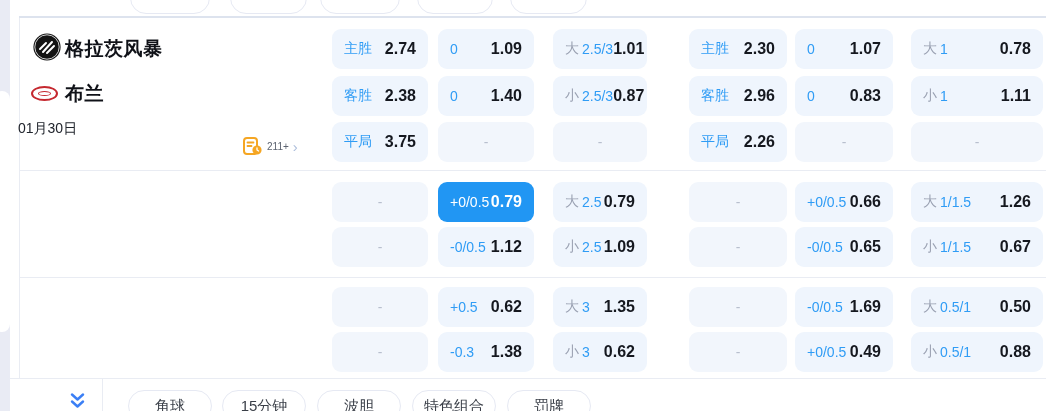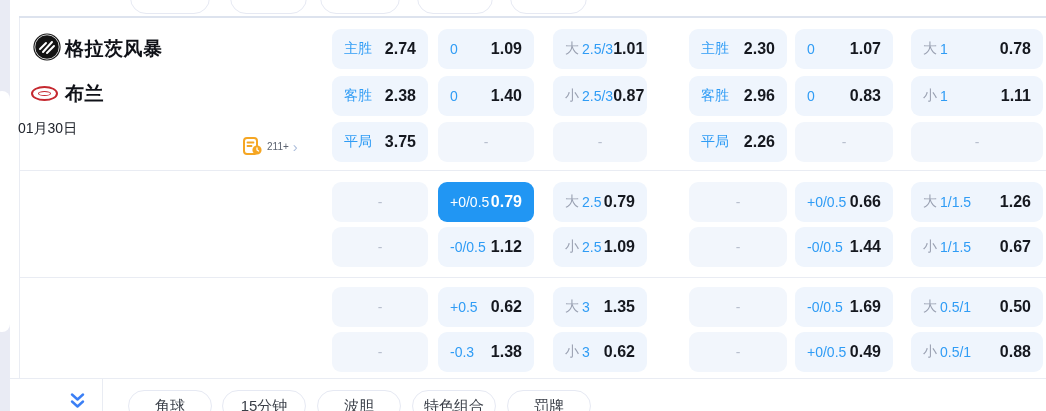--- a/index.html
+++ b/index.html
@@ -252,21 +252,21 @@
         </span>
         <span class="val">1.09</span>
       </div>
       <div class="cell empty" style="left: 689px; top: 227px; width: 98px;">
         <span class="dash">-</span>
       </div>
       <div class="cell" style="left: 795px; top: 227px; width: 98px;">
         <span class="lbl">
           <span>-0/0.5</span>
         </span>
-        <span class="val">1.44</span>
+        <span class="val">0.65</span>
       </div>
       <div class="cell" style="left: 911px; top: 227px; width: 132px;">
         <span class="lbl">
           <span class="pre">小</span>
           <span>1/1.5</span>
         </span>
         <span class="val">0.67</span>
       </div>
       <div class="cell empty" style="left: 332px; top: 287px; width: 96px;">
         <span class="dash">-</span>

